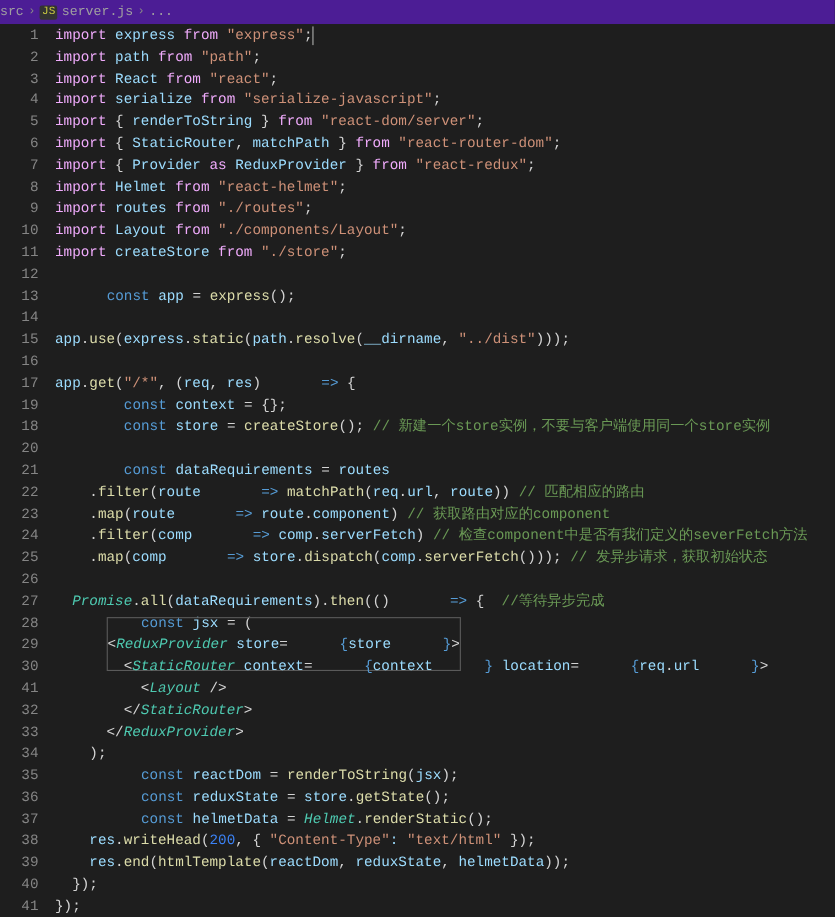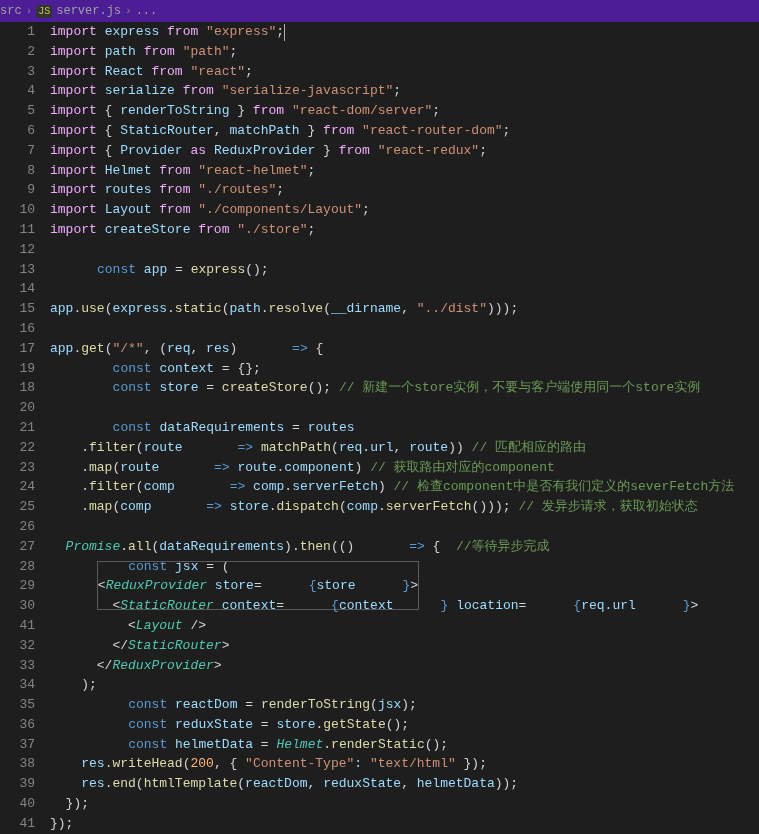--- a/index.html
+++ b/index.html
@@ -46,21 +46,21 @@
 .code {
   flex: 1;
   white-space: pre;
 }
 .line { height: 19.8px; line-height: 19.8px; }
 .c-kw { color: #f0abfc; }
 .c-var { color: #9cdcfe; }
 .c-str { color: #ce9178; }
 .c-fn { color: #dcdcaa; }
 .c-cls { color: #4ec9b0; font-style: italic; }
-.c-num { color: #fdba74; }
+.c-num { color: #3b82f6; }
 .c-cmt { color: #6a9955; }
 .c-op { color: #d4d4d4; }
 .c-const { color: #569cd6; margin-left: 47px; }
 .cursor {
   border-left: 1px solid #aeafad;
   display: inline-block;
   height: 17px;
   vertical-align: text-top;
 }
 .sel {

